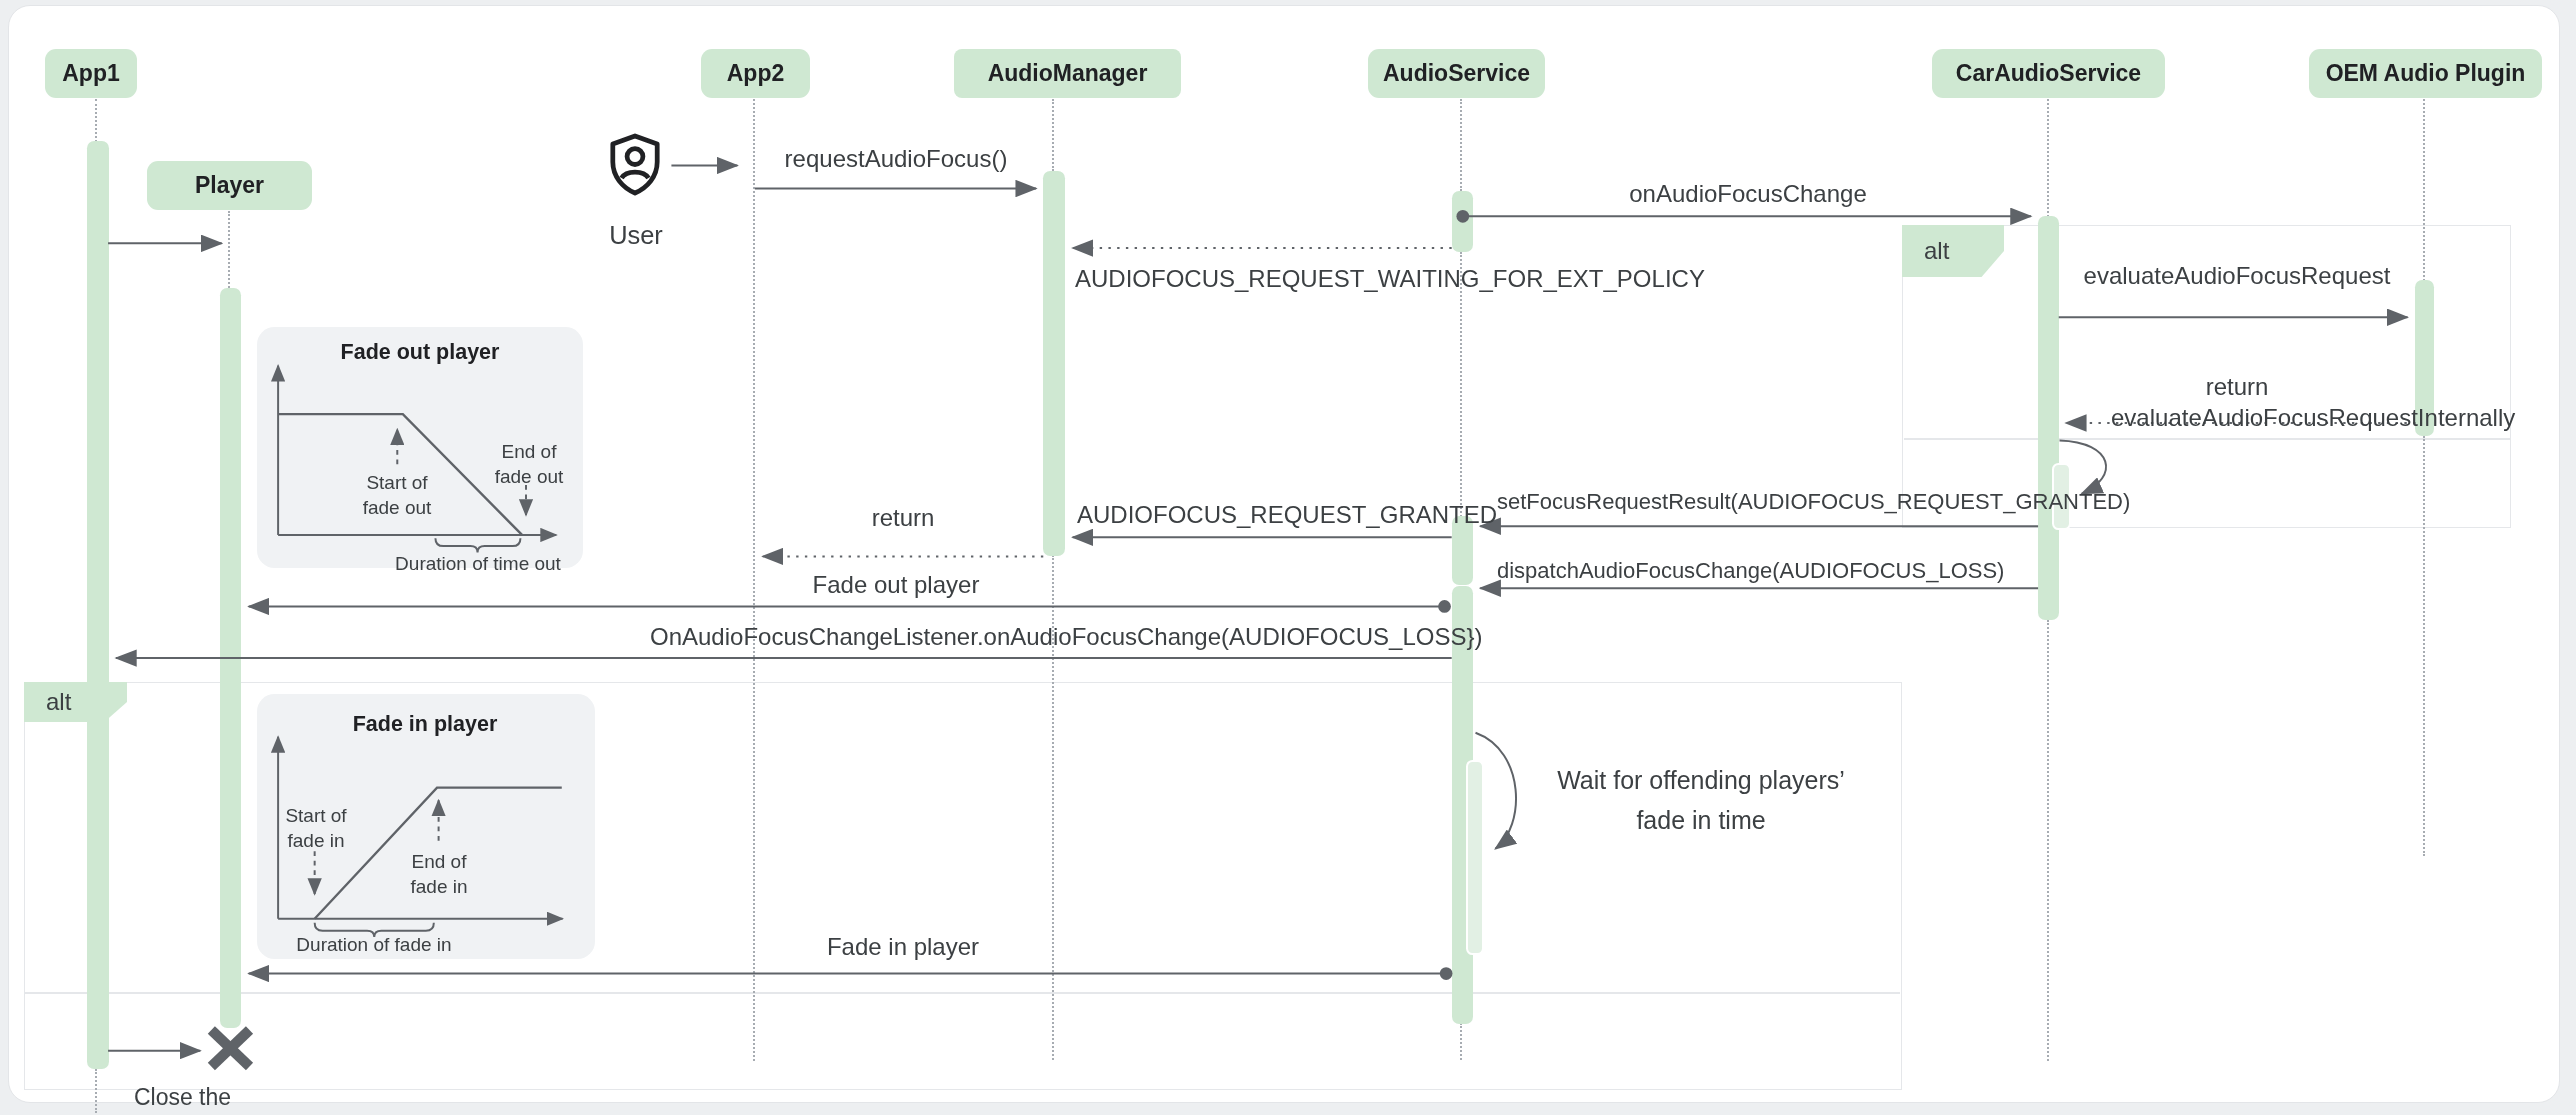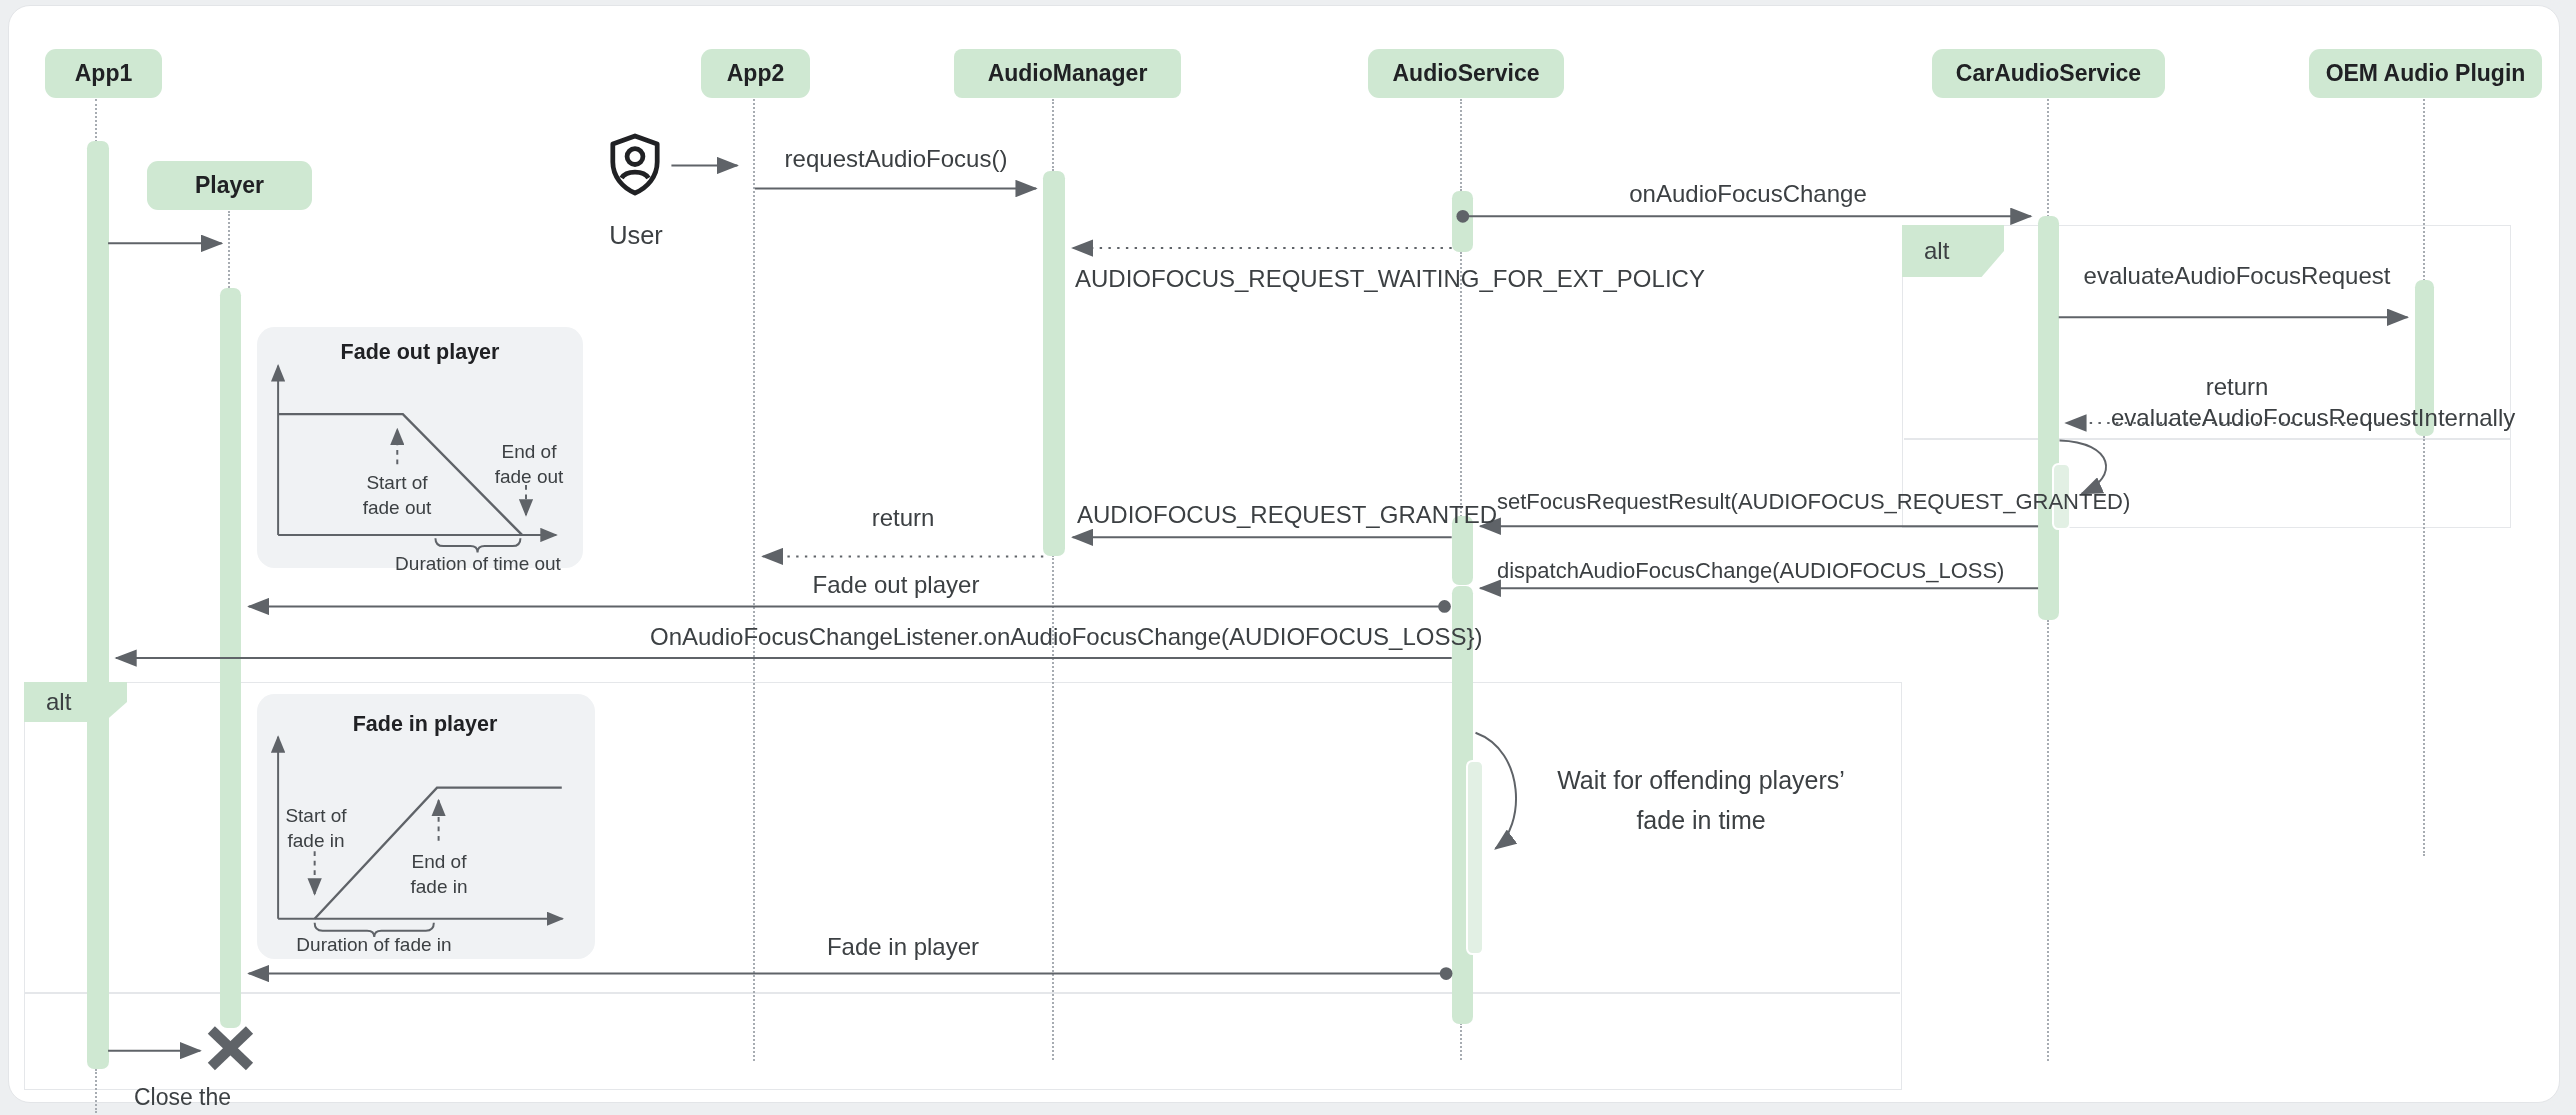--- a/index.html
+++ b/index.html
@@ -142,24 +142,24 @@
   </svg>
 
   <svg style="position:absolute;left:607px;top:132px;z-index:7;" width="56" height="65" viewBox="0 0 70 82">
     <g fill="none" stroke="#202124" stroke-width="6" stroke-linejoin="round">
       <path d="M35,5 L63,15 V38 C63,56 51,70 35,77 C19,70 7,56 7,38 V15 Z"></path>
       <circle cx="35" cy="31" r="10"></circle>
       <path d="M18,58 C24,48 46,48 52,58"></path>
     </g>
   </svg>
 
-  <div class="actor lbl" style="left:45px;top:49px;width:117px;">App1</div>
+  <div class="actor lbl" style="left:45px;top:49px;width:92px;">App1</div>
   <div class="actor lbl" style="left:701px;top:49px;width:109px;">App2</div>
   <div class="actor lbl" style="left:954px;top:49px;width:227px;border-radius:8px;">AudioManager</div>
-  <div class="actor lbl" style="left:1368px;top:49px;width:196px;">AudioService</div>
+  <div class="actor lbl" style="left:1368px;top:49px;width:177px;">AudioService</div>
   <div class="actor lbl" style="left:1932px;top:49px;width:233px;">CarAudioService</div>
   <div class="actor lbl" style="left:2309px;top:49px;width:233px;">OEM Audio Plugin</div>
   <div class="actor lbl" style="left:147px;top:161px;width:165px;">Player</div>
 
   <div class="msg c lbl" style="left:636px;top:221px;font-size:25.4px;">User</div>
   <div class="msg c lbl" style="left:896px;top:145px;">requestAudioFocus()</div>
   <div class="msg c lbl" style="left:1748px;top:180px;">onAudioFocusChange</div>
   <div class="msg lbl" style="left:1075px;top:265px;">AUDIOFOCUS_REQUEST_WAITING_FOR_EXT_POLICY</div>
   <div class="msg c lbl" style="left:2237px;top:262px;">evaluateAudioFocusRequest</div>
   <div class="msg c lbl" style="left:2237px;top:373px;">return</div>

